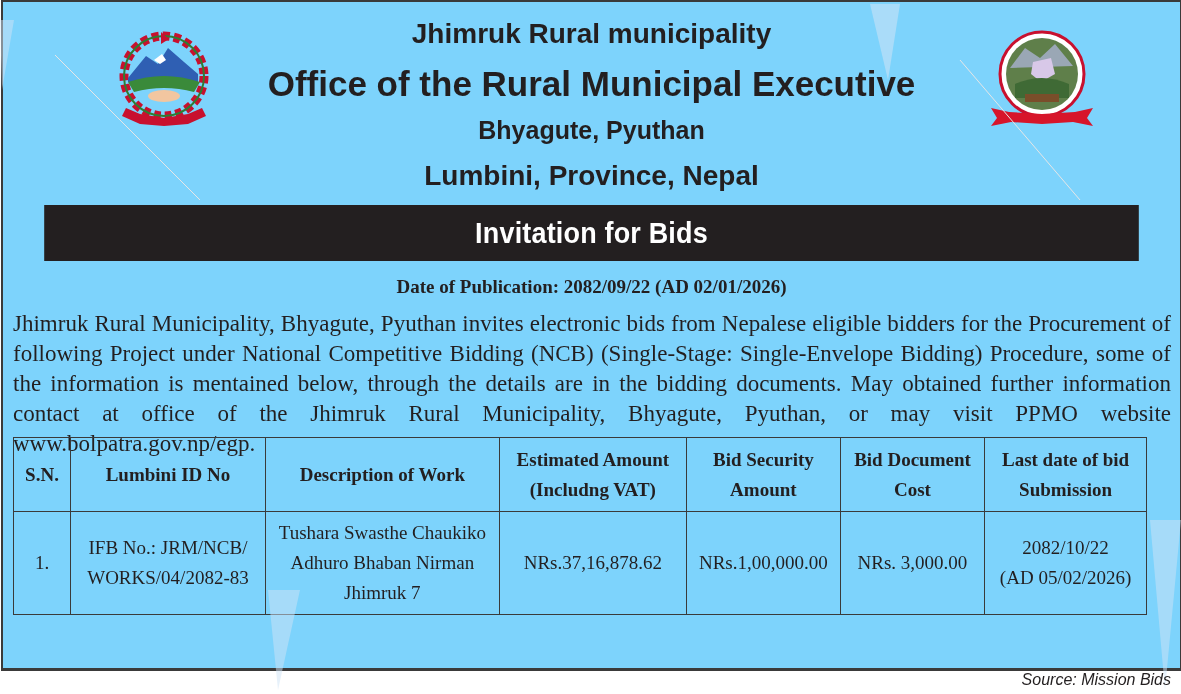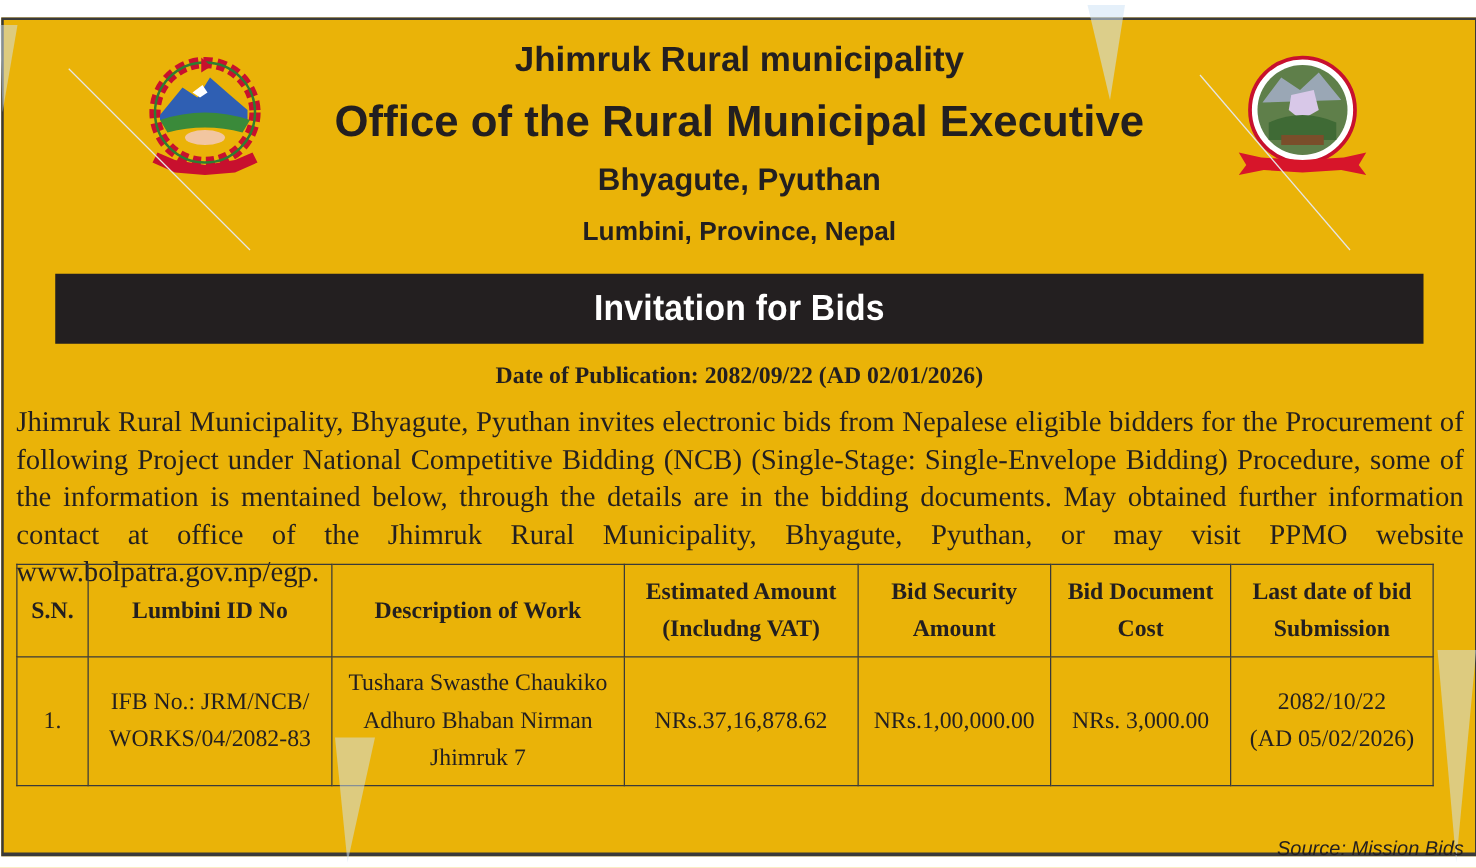--- a/index.html
+++ b/index.html
@@ -1,28 +1,28 @@
 <!DOCTYPE html>
 <html><head>
   <meta charset="utf-8">
   <style>
     html, body { margin: 0; padding: 0; background: #ffffff; }
     body { width: 1181px; height: 694px; position: relative; overflow: hidden; color: #231f20; }
     .sheet {
-      position: absolute; left: 1px; top: 14px; width: 1177px; height: 666px;
-      border: 2px solid #3a3a3a; border-bottom-width: 3px; background: #eab308; box-sizing: content-box;
+      position: absolute; left: 1px; top: 0; width: 1177px; height: 666px;
+      border: 2px solid #3a3a3a; border-bottom-width: 3px; background: #7dd3fc; box-sizing: content-box;
     }
     .header { position: absolute; left: 0; top: 0; width: 1177px; height: 204px; }
     .emblem-left { position: absolute; left: 103px; top: 28px; width: 116px; height: 100px; }
     .emblem-right { position: absolute; left: 982px; top: 26px; width: 114px; height: 104px; }
     .h-line { position: absolute; left: 0; width: 1177px; text-align: center; font-family: "Liberation Sans", sans-serif; font-weight: bold; color: #231f20; }
     .h1 { top: 16px; font-size: 28px; }
     .h2 { top: 62px; font-size: 35px; }
     .h3 { top: 114px; font-size: 25px; }
-    .h4 { top: 158px; font-size: 21px; }
+    .h4 { top: 158px; font-size: 28px; }
     .band {
       position: absolute; left: 0; top: 203px; width: 1177px; height: 56px;
       background: #231f20; color: #fff; text-align: center;
       font-family: "Liberation Sans", sans-serif; font-weight: bold; font-size: 29px; line-height: 56px;
       letter-spacing: 0.2px; transform: scaleX(0.93); transform-origin: center;
     }
     .pubdate {
       position: absolute; left: 0; top: 274px; width: 1177px; text-align: center;
       font-family: "Liberation Serif", serif; font-weight: bold; font-size: 19px;
     }

